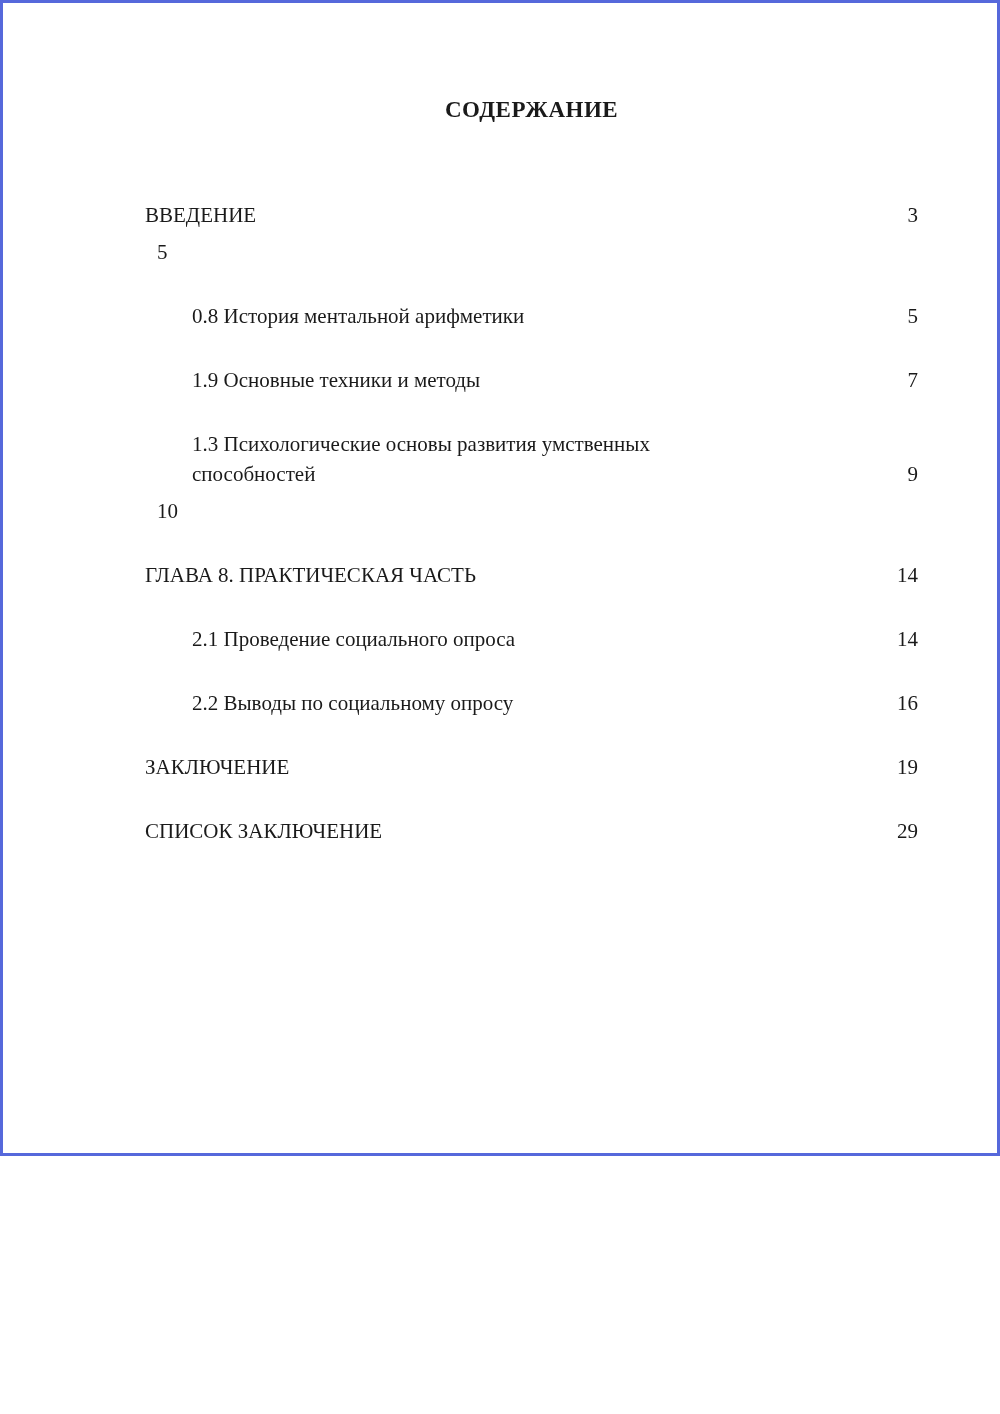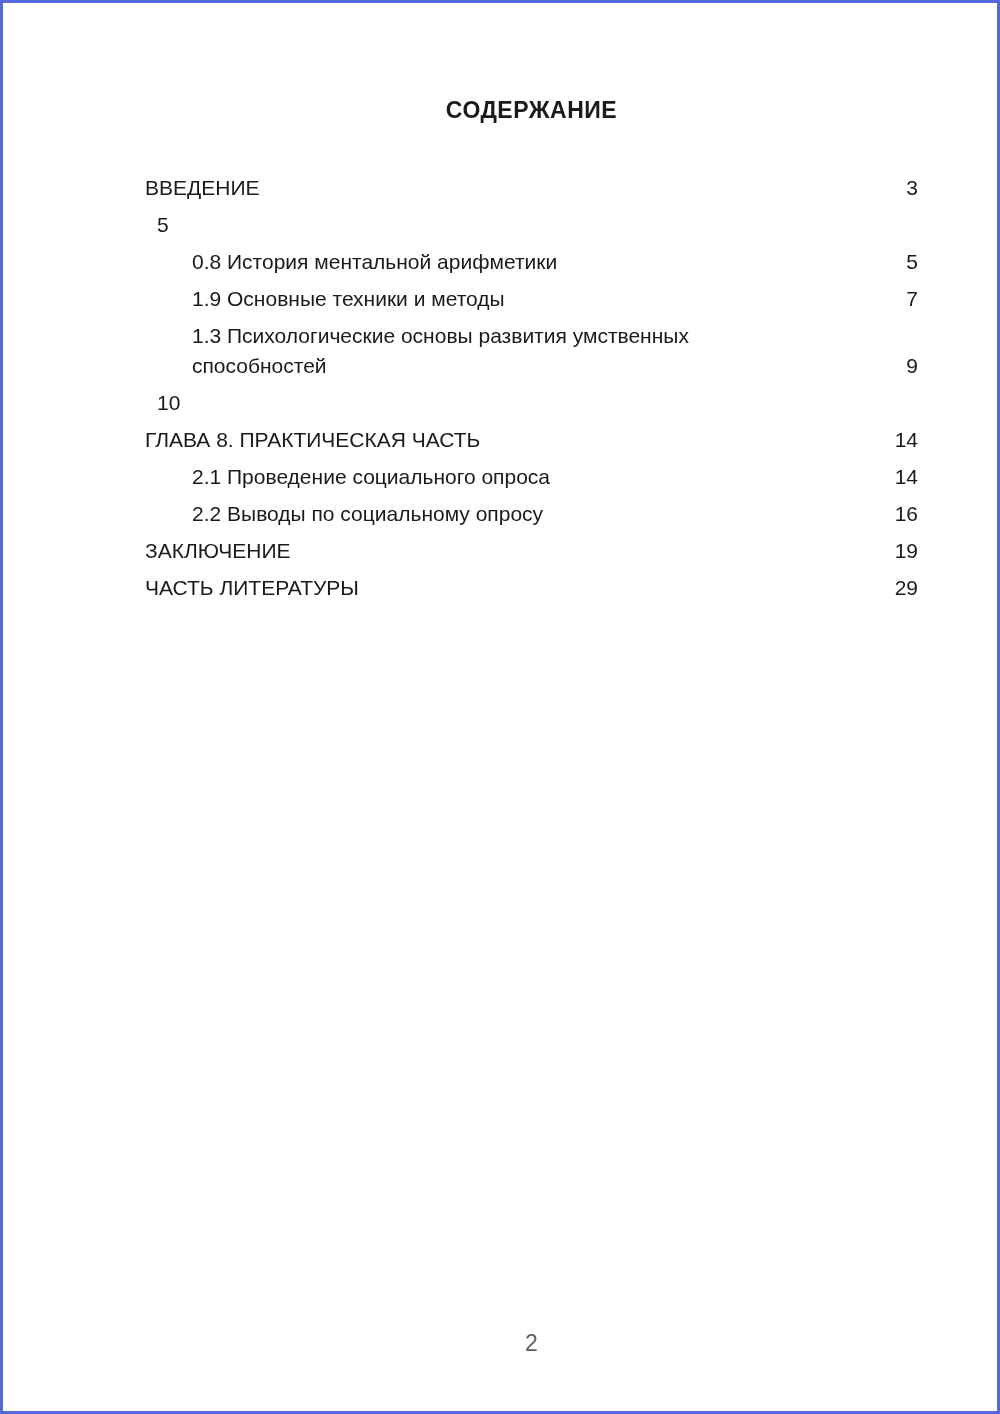--- a/index.html
+++ b/index.html
@@ -1,23 +1,23 @@
 <!DOCTYPE html>
 <html><head>
 <meta charset="utf-8">
 <style>
   html, body { margin: 0; padding: 0; background: #ffffff; }
   .page {
     position: relative;
     width: 1000px;
-    height: 1414px;
+    height: 1156px;
     box-sizing: border-box;
     background: #ffffff;
     border: 3px solid #5668db;
-    font-family: Liberation Sans, sans-serif;
+    font-family: Liberation Serif, serif;
     color: #1a1a1a;
     overflow: hidden;
   }
   .doc-title {
     position: absolute;
     top: 92px;
     left: 142px;
     width: 773px;
     text-align: center;
     font-size: 23px;
@@ -33,21 +33,21 @@
   }
   .toc-row {
     display: flex;
     justify-content: space-between;
     align-items: flex-end;
     margin-bottom: 7px;
     font-size: 21px;
     line-height: 30px;
   }
   .toc-row.indent .toc-label { padding-left: 47px; }
-  .toc-label { text-align: left; }
+  .toc-label { text-align: left; margin-top: 27px; }
   .toc-num { white-space: nowrap; padding-left: 12px; }
   .footer {
     position: absolute;
     top: 1325px;
     left: 142px;
     width: 773px;
     text-align: center;
     font-size: 23px;
     line-height: 30px;
     color: #5c6066;
@@ -92,19 +92,19 @@
       </div>
       <div class="toc-row indent">
         <span class="toc-label">2.2 Выводы по социальному опросу</span>
         <span class="toc-num">16</span>
       </div>
       <div class="toc-row">
         <span class="toc-label">ЗАКЛЮЧЕНИЕ</span>
         <span class="toc-num">19</span>
       </div>
       <div class="toc-row">
-        <span class="toc-label">ЧАСТЬ ЛИТЕРАТУРЫ</span>
+        <span class="toc-label">СПИСОК ЗАКЛЮЧЕНИЕ</span>
         <span class="toc-num">29</span>
       </div>
     </div>
 
   <div class="footer">2</div>
 </div>
 
 </body></html>

